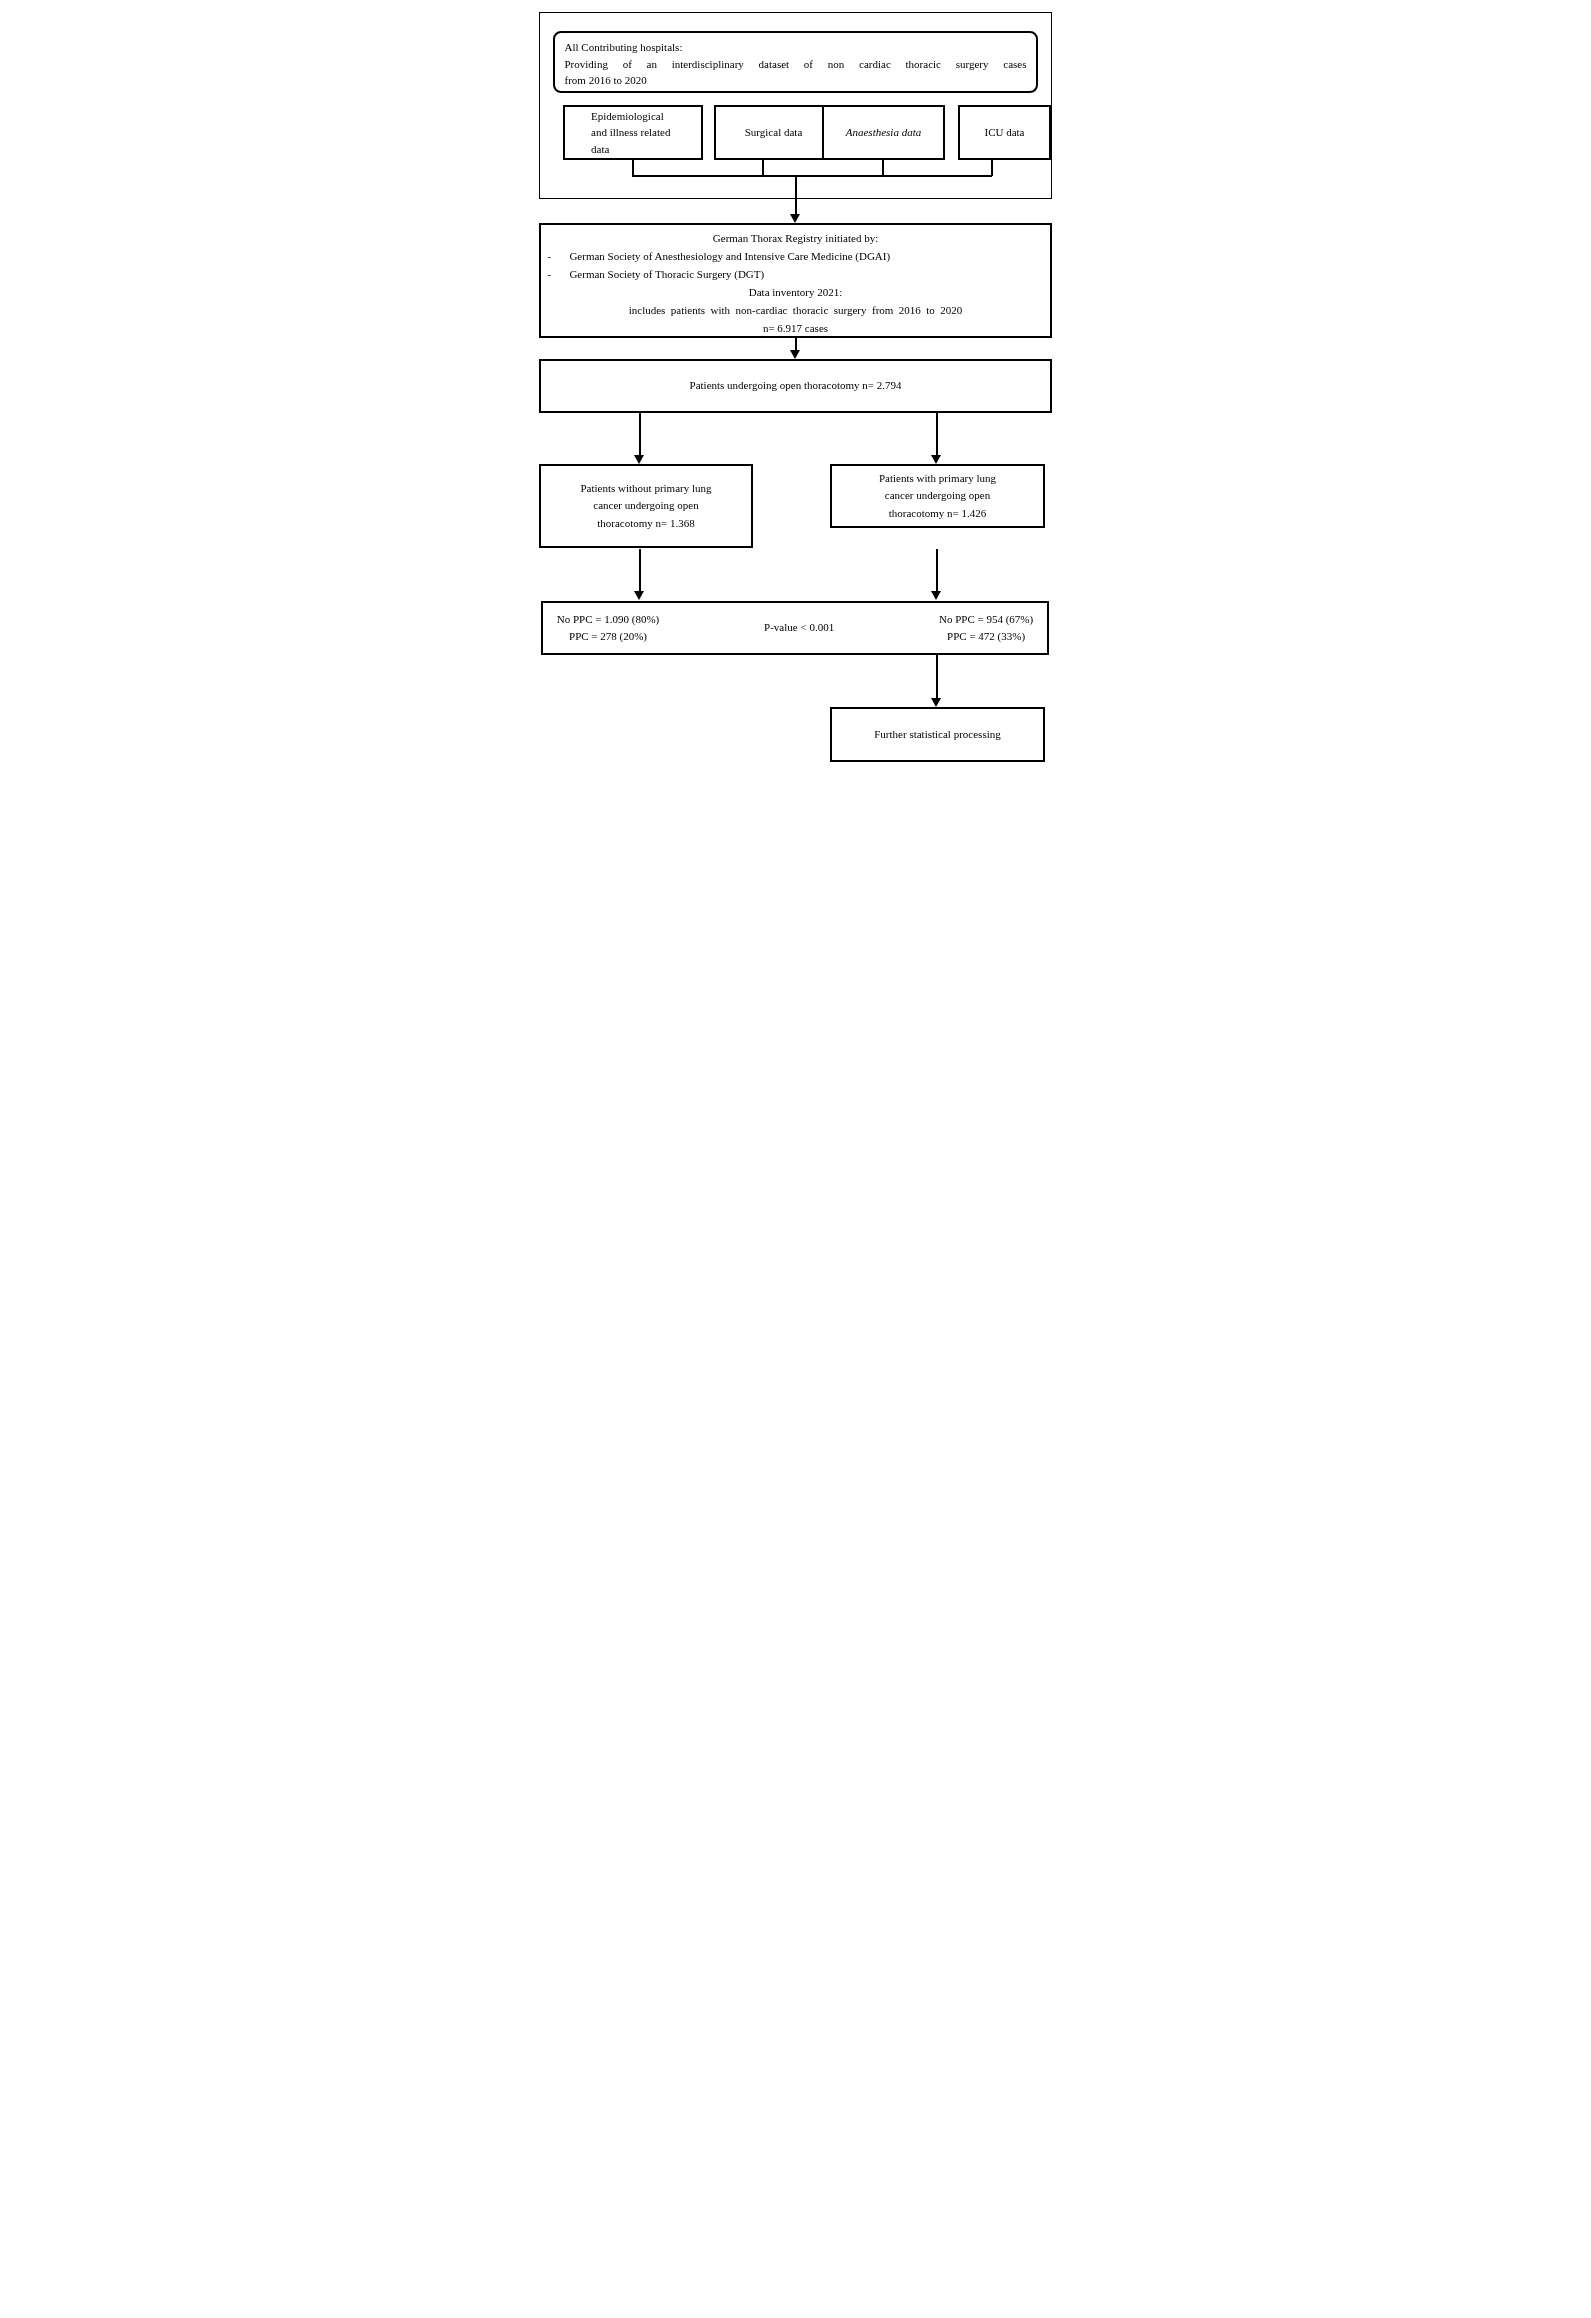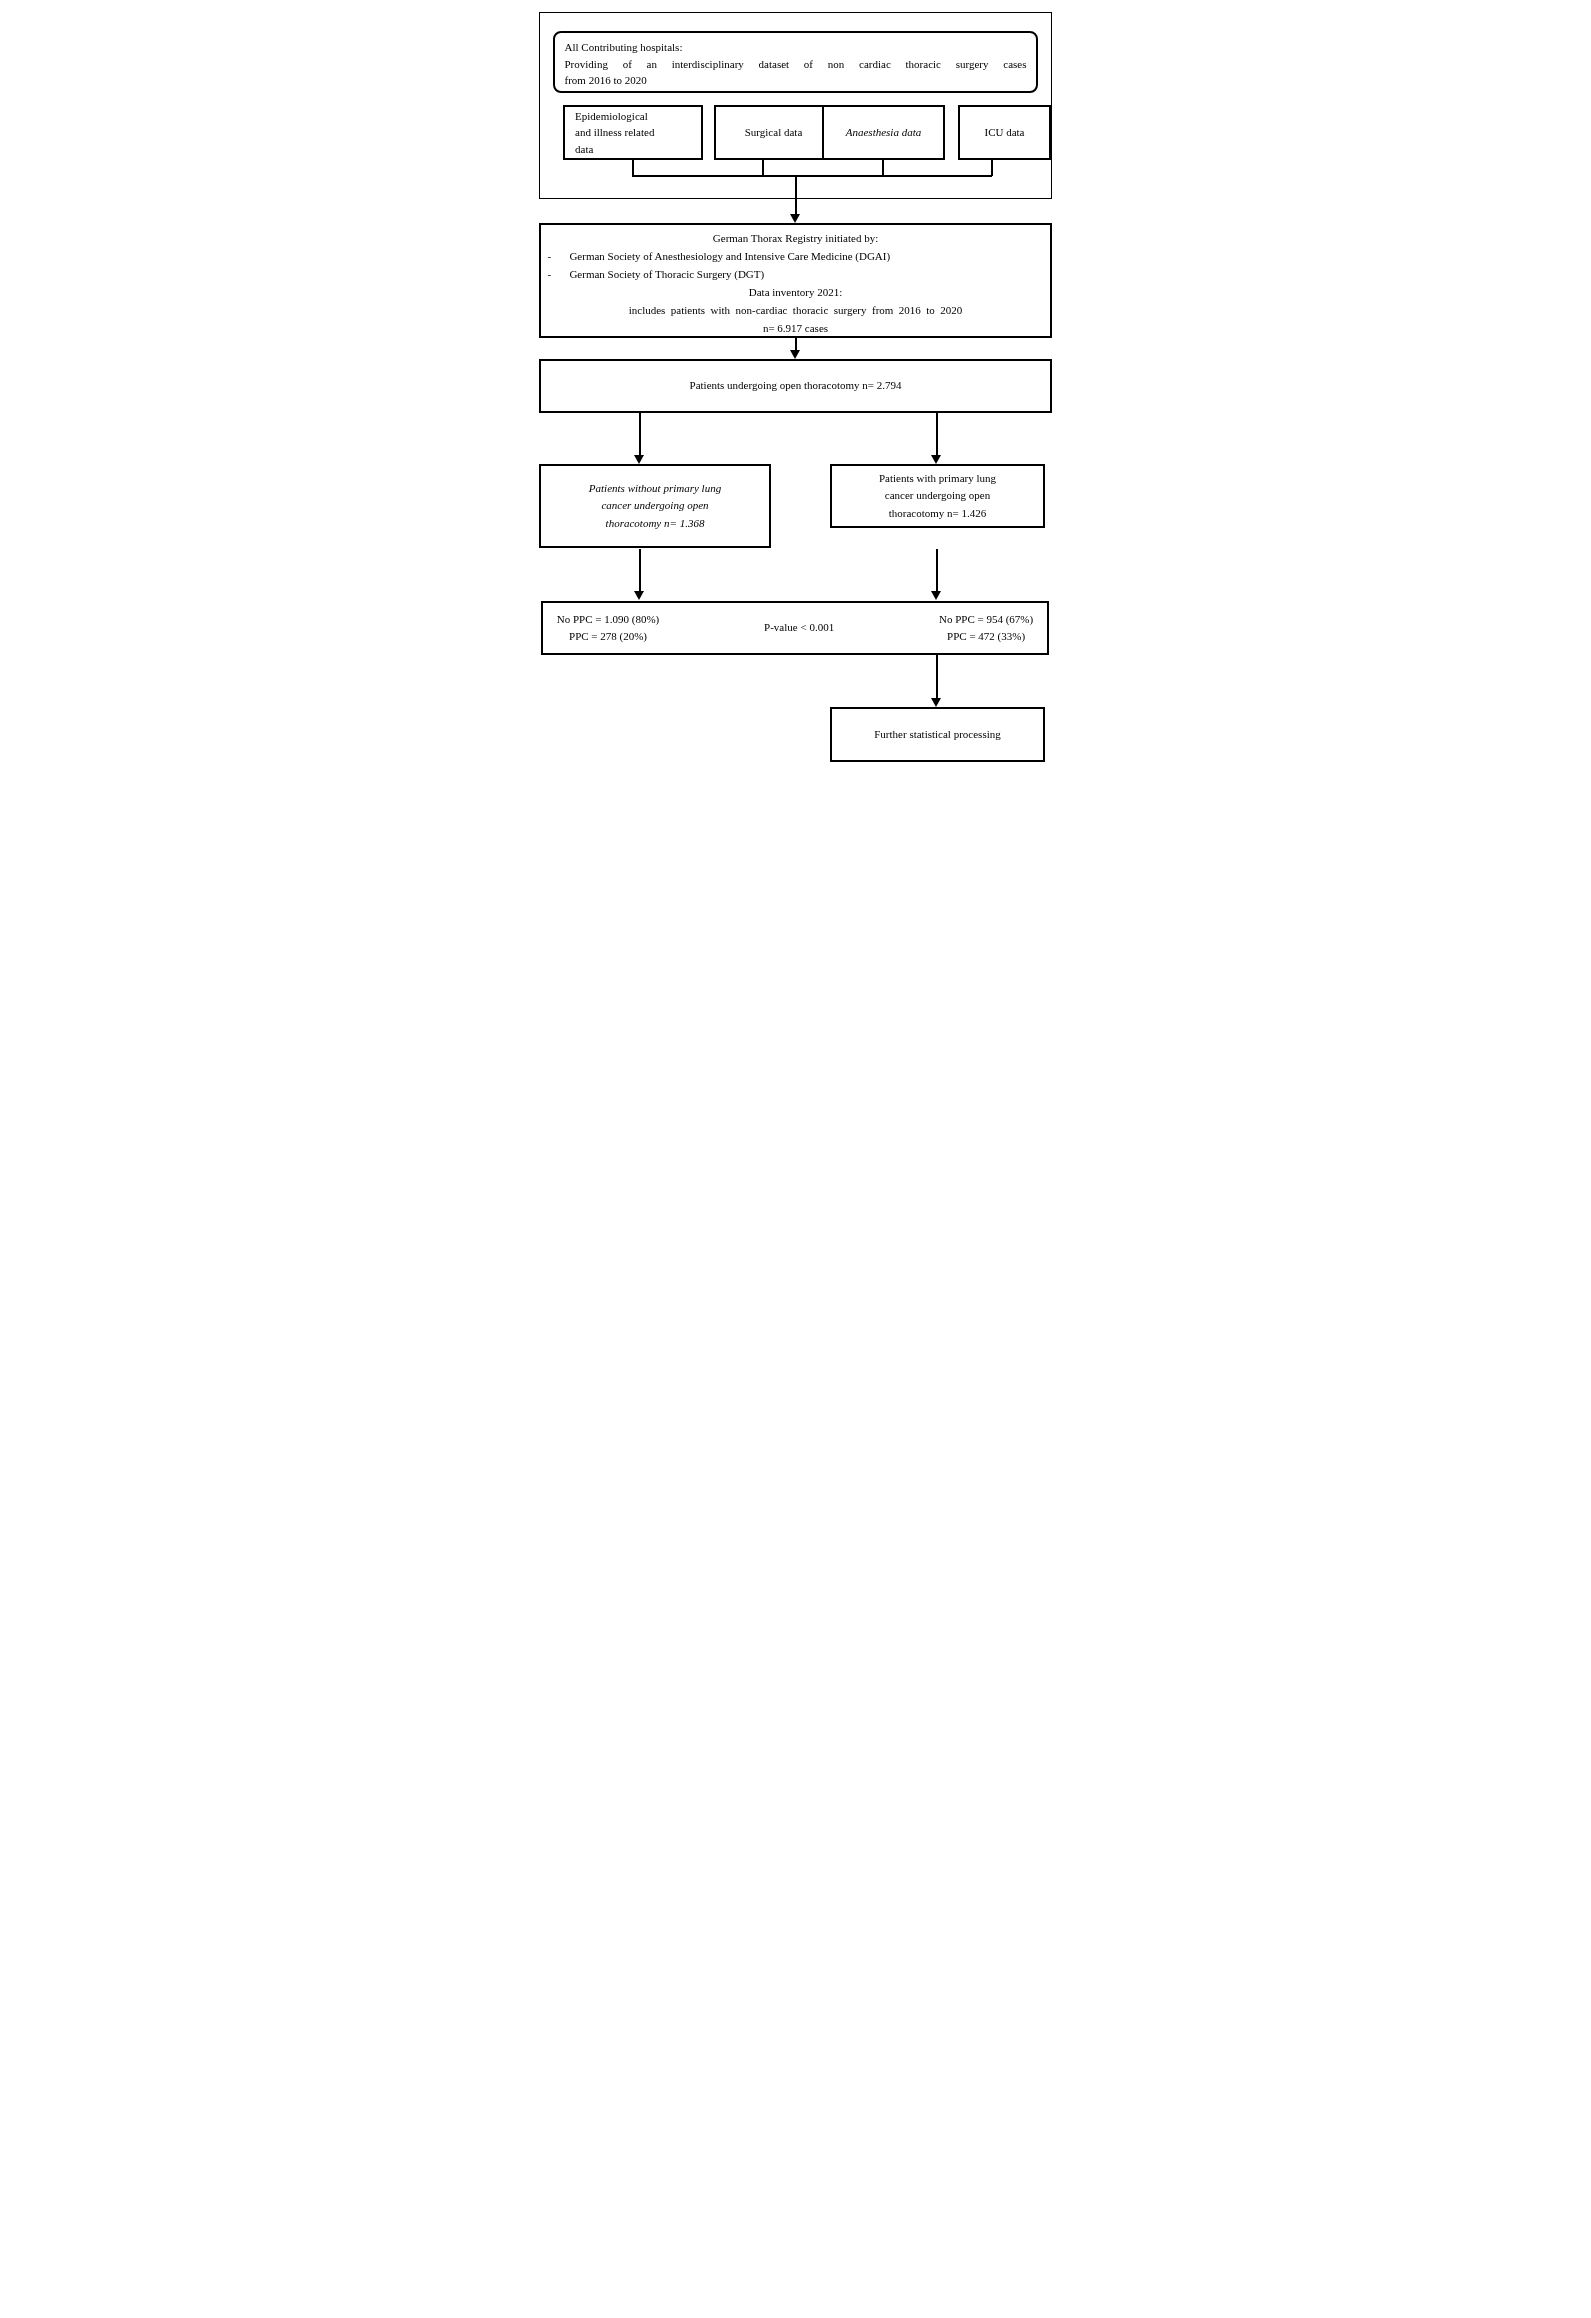--- a/index.html
+++ b/index.html
@@ -15,21 +15,21 @@
   .vline { position:absolute; width:1.6px; background:var(--line); }
   .hline { position:absolute; height:1.6px; background:var(--line); }
   .ahead { position:absolute; width:0; height:0;
            border-left:5.3px solid transparent; border-right:5.3px solid transparent;
            border-top:9px solid var(--line); }
   .lines { display:flex; flex-direction:column; justify-content:center; height:100%; }
   .center-text { align-items:center; text-align:center; }
   .hospitals { padding:6.4px 9.5px 0 9.5px;border-radius:8px; }
   .hospitals span { display:block; line-height:16.4px; }
   .justify-line { text-align:justify; text-align-last:justify; }
-  .epi { padding-left:10px; }
+  .epi { padding-left:26px; }
   .epi span { display:block; line-height:16.4px; }
   .registry { padding:4.2px 6.4px; }
   .registry .rline { display:block; line-height:18px;text-align:center; }
   .brow { display:flex; line-height:18px; }
   .dash { width:22px; flex:0 0 22px; }
   .btxt { flex:1; }
   .branch span { display:block; line-height:17.5px; }
   .ppc { display:flex; justify-content:space-between; align-items:center; padding:0 13.8px; }
   .ppc-group { text-align:center; }
   .ppc-group span { display:block; line-height:17px; }
@@ -94,21 +94,21 @@
 
   <div class="box" style="left:9px; top:359px; width:513px; height:54px;">
     <div class="single">Patients undergoing open thoracotomy n= 2.794</div>
   </div>
 
   <div class="vline" style="left:109px; top:413px; height:43px;"></div>
   <div class="ahead" style="left:104px; top:455px;"></div>
   <div class="vline" style="left:406px; top:413px; height:43px;"></div>
   <div class="ahead" style="left:401px; top:455px;"></div>
 
-  <div class="box branch" style="left:9px; top:464px; width:232px; height:84px;font-style:italic;">
+  <div class="box branch" style="left:9px; top:464px; width:214px; height:84px;">
     <div class="lines center-text">
       <span>Patients without primary lung</span>
       <span>cancer undergoing open</span>
       <span>thoracotomy n= 1.368</span>
     </div>
   </div>
   <div class="box branch" style="left:300px; top:464px; width:215px; height:64px;">
     <div class="lines center-text">
       <span>Patients with primary lung</span>
       <span>cancer undergoing open</span>

